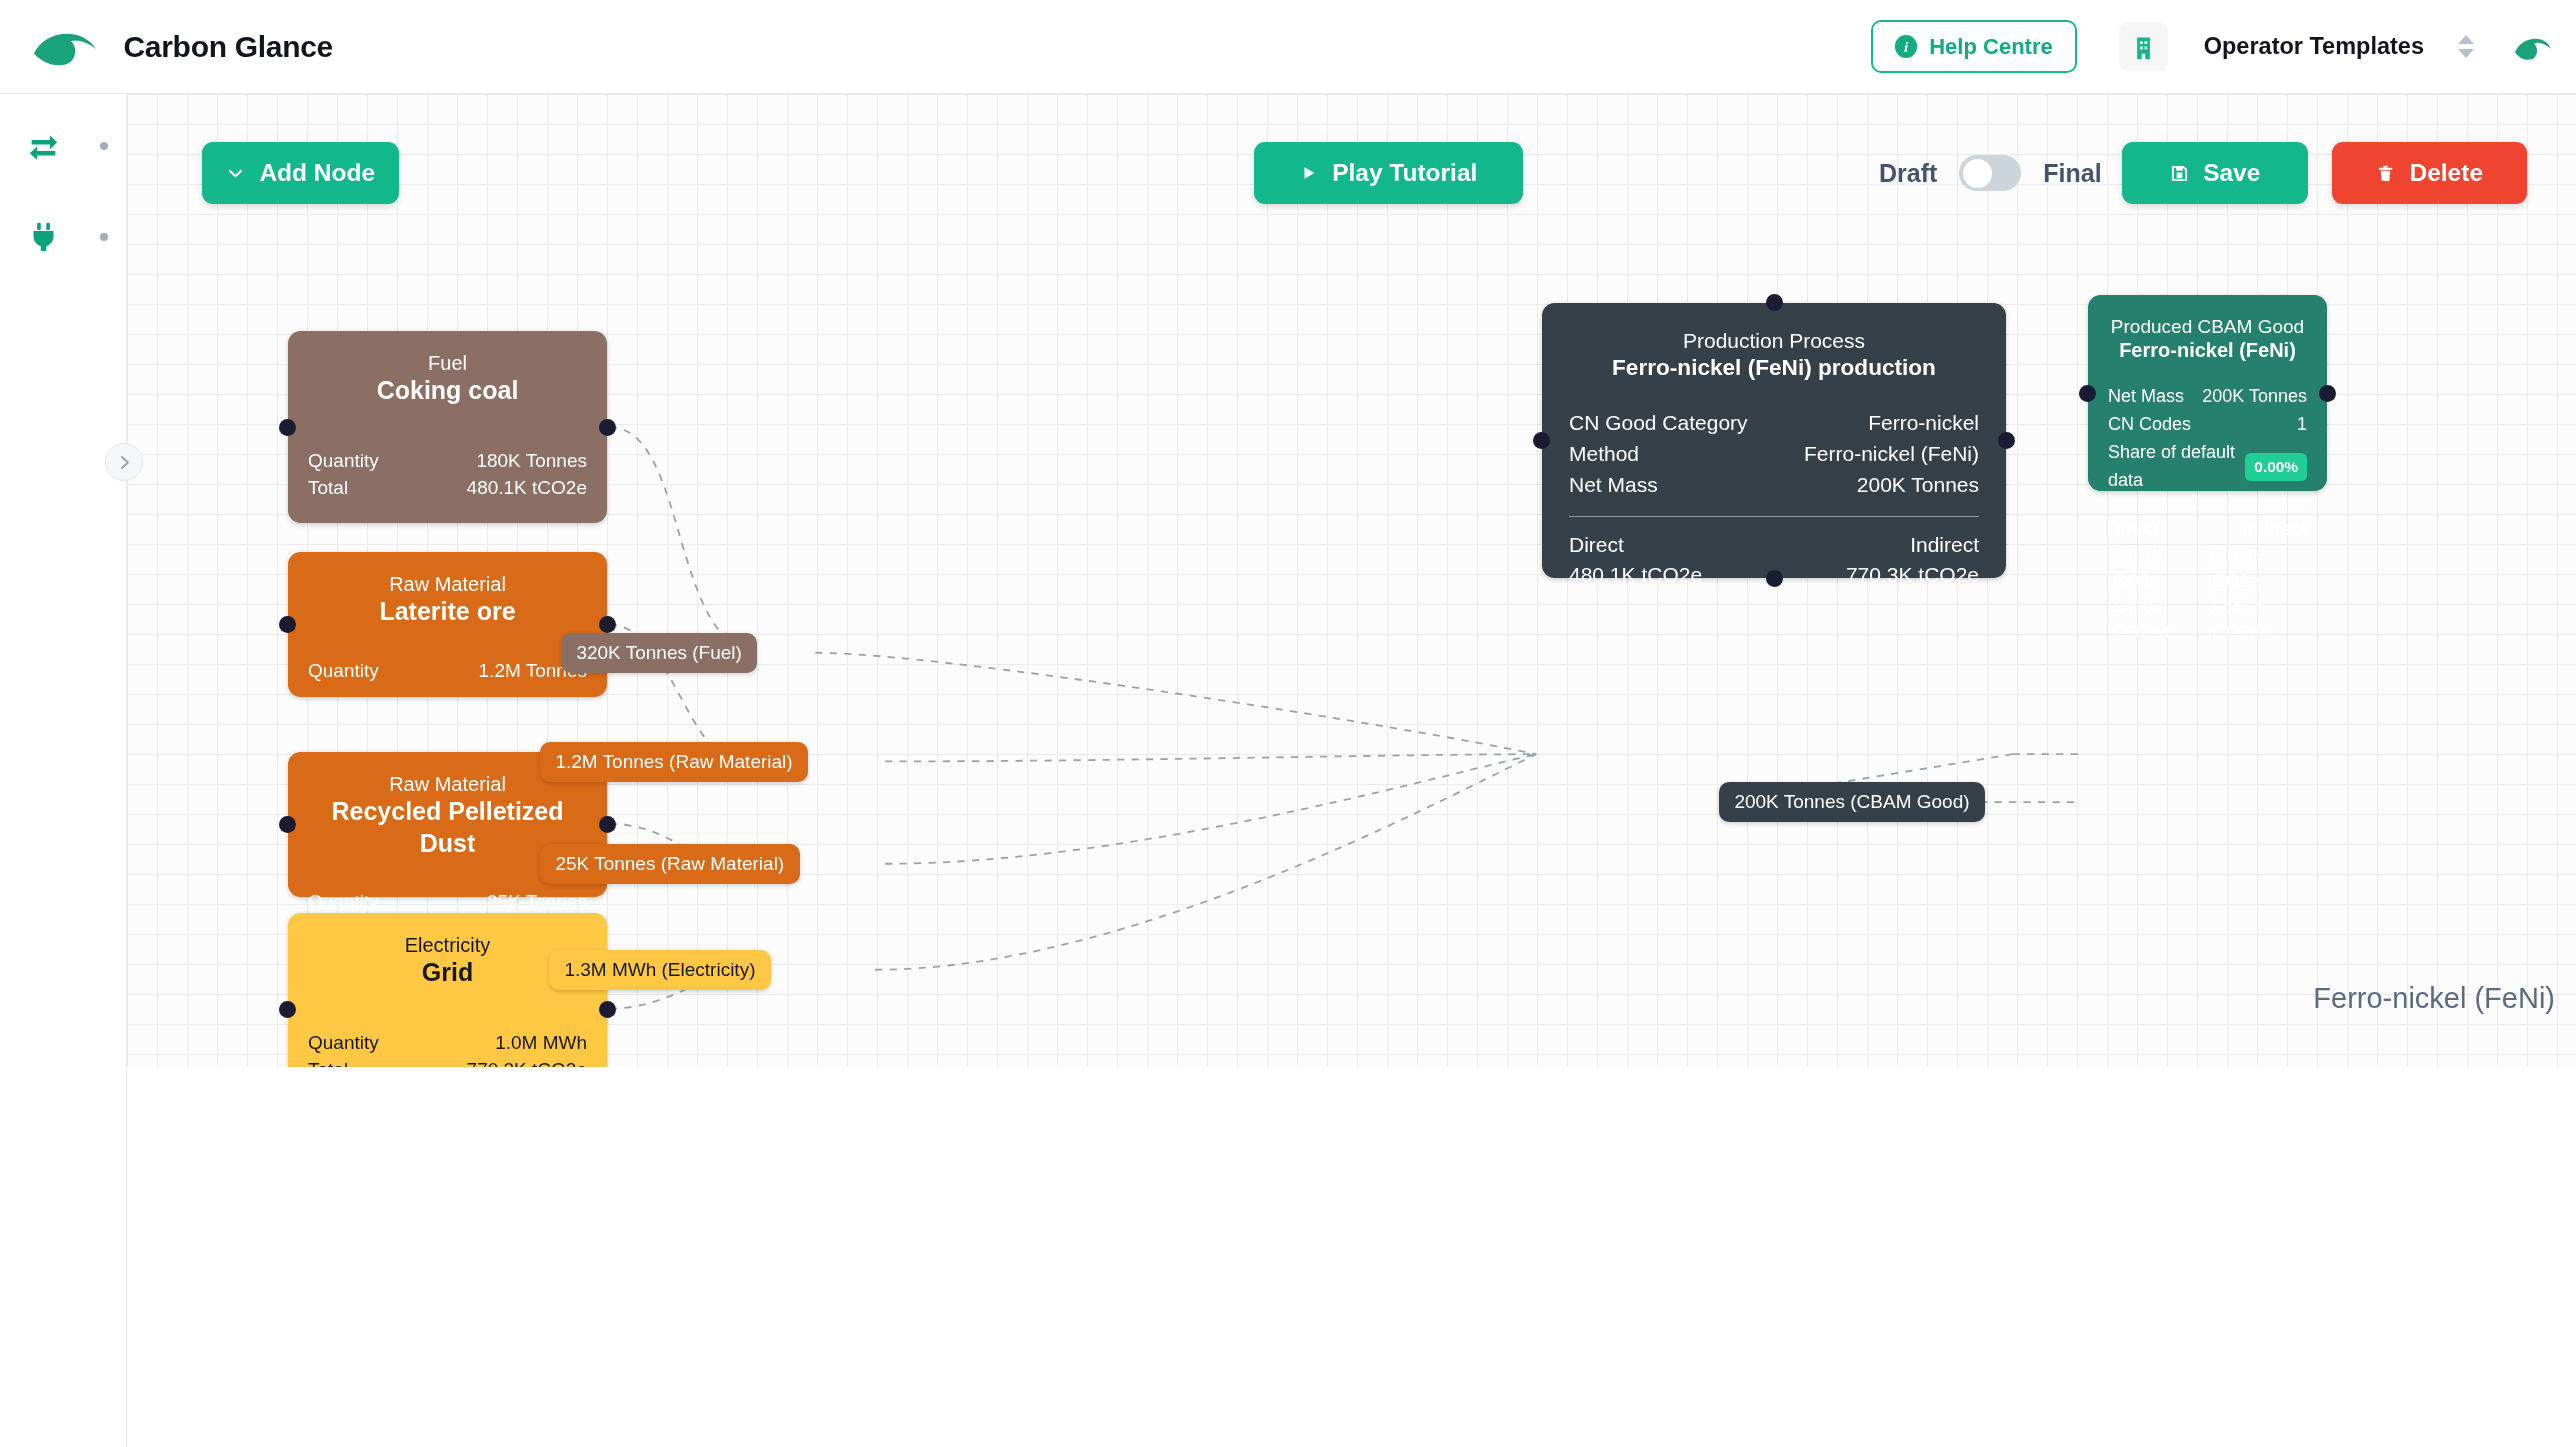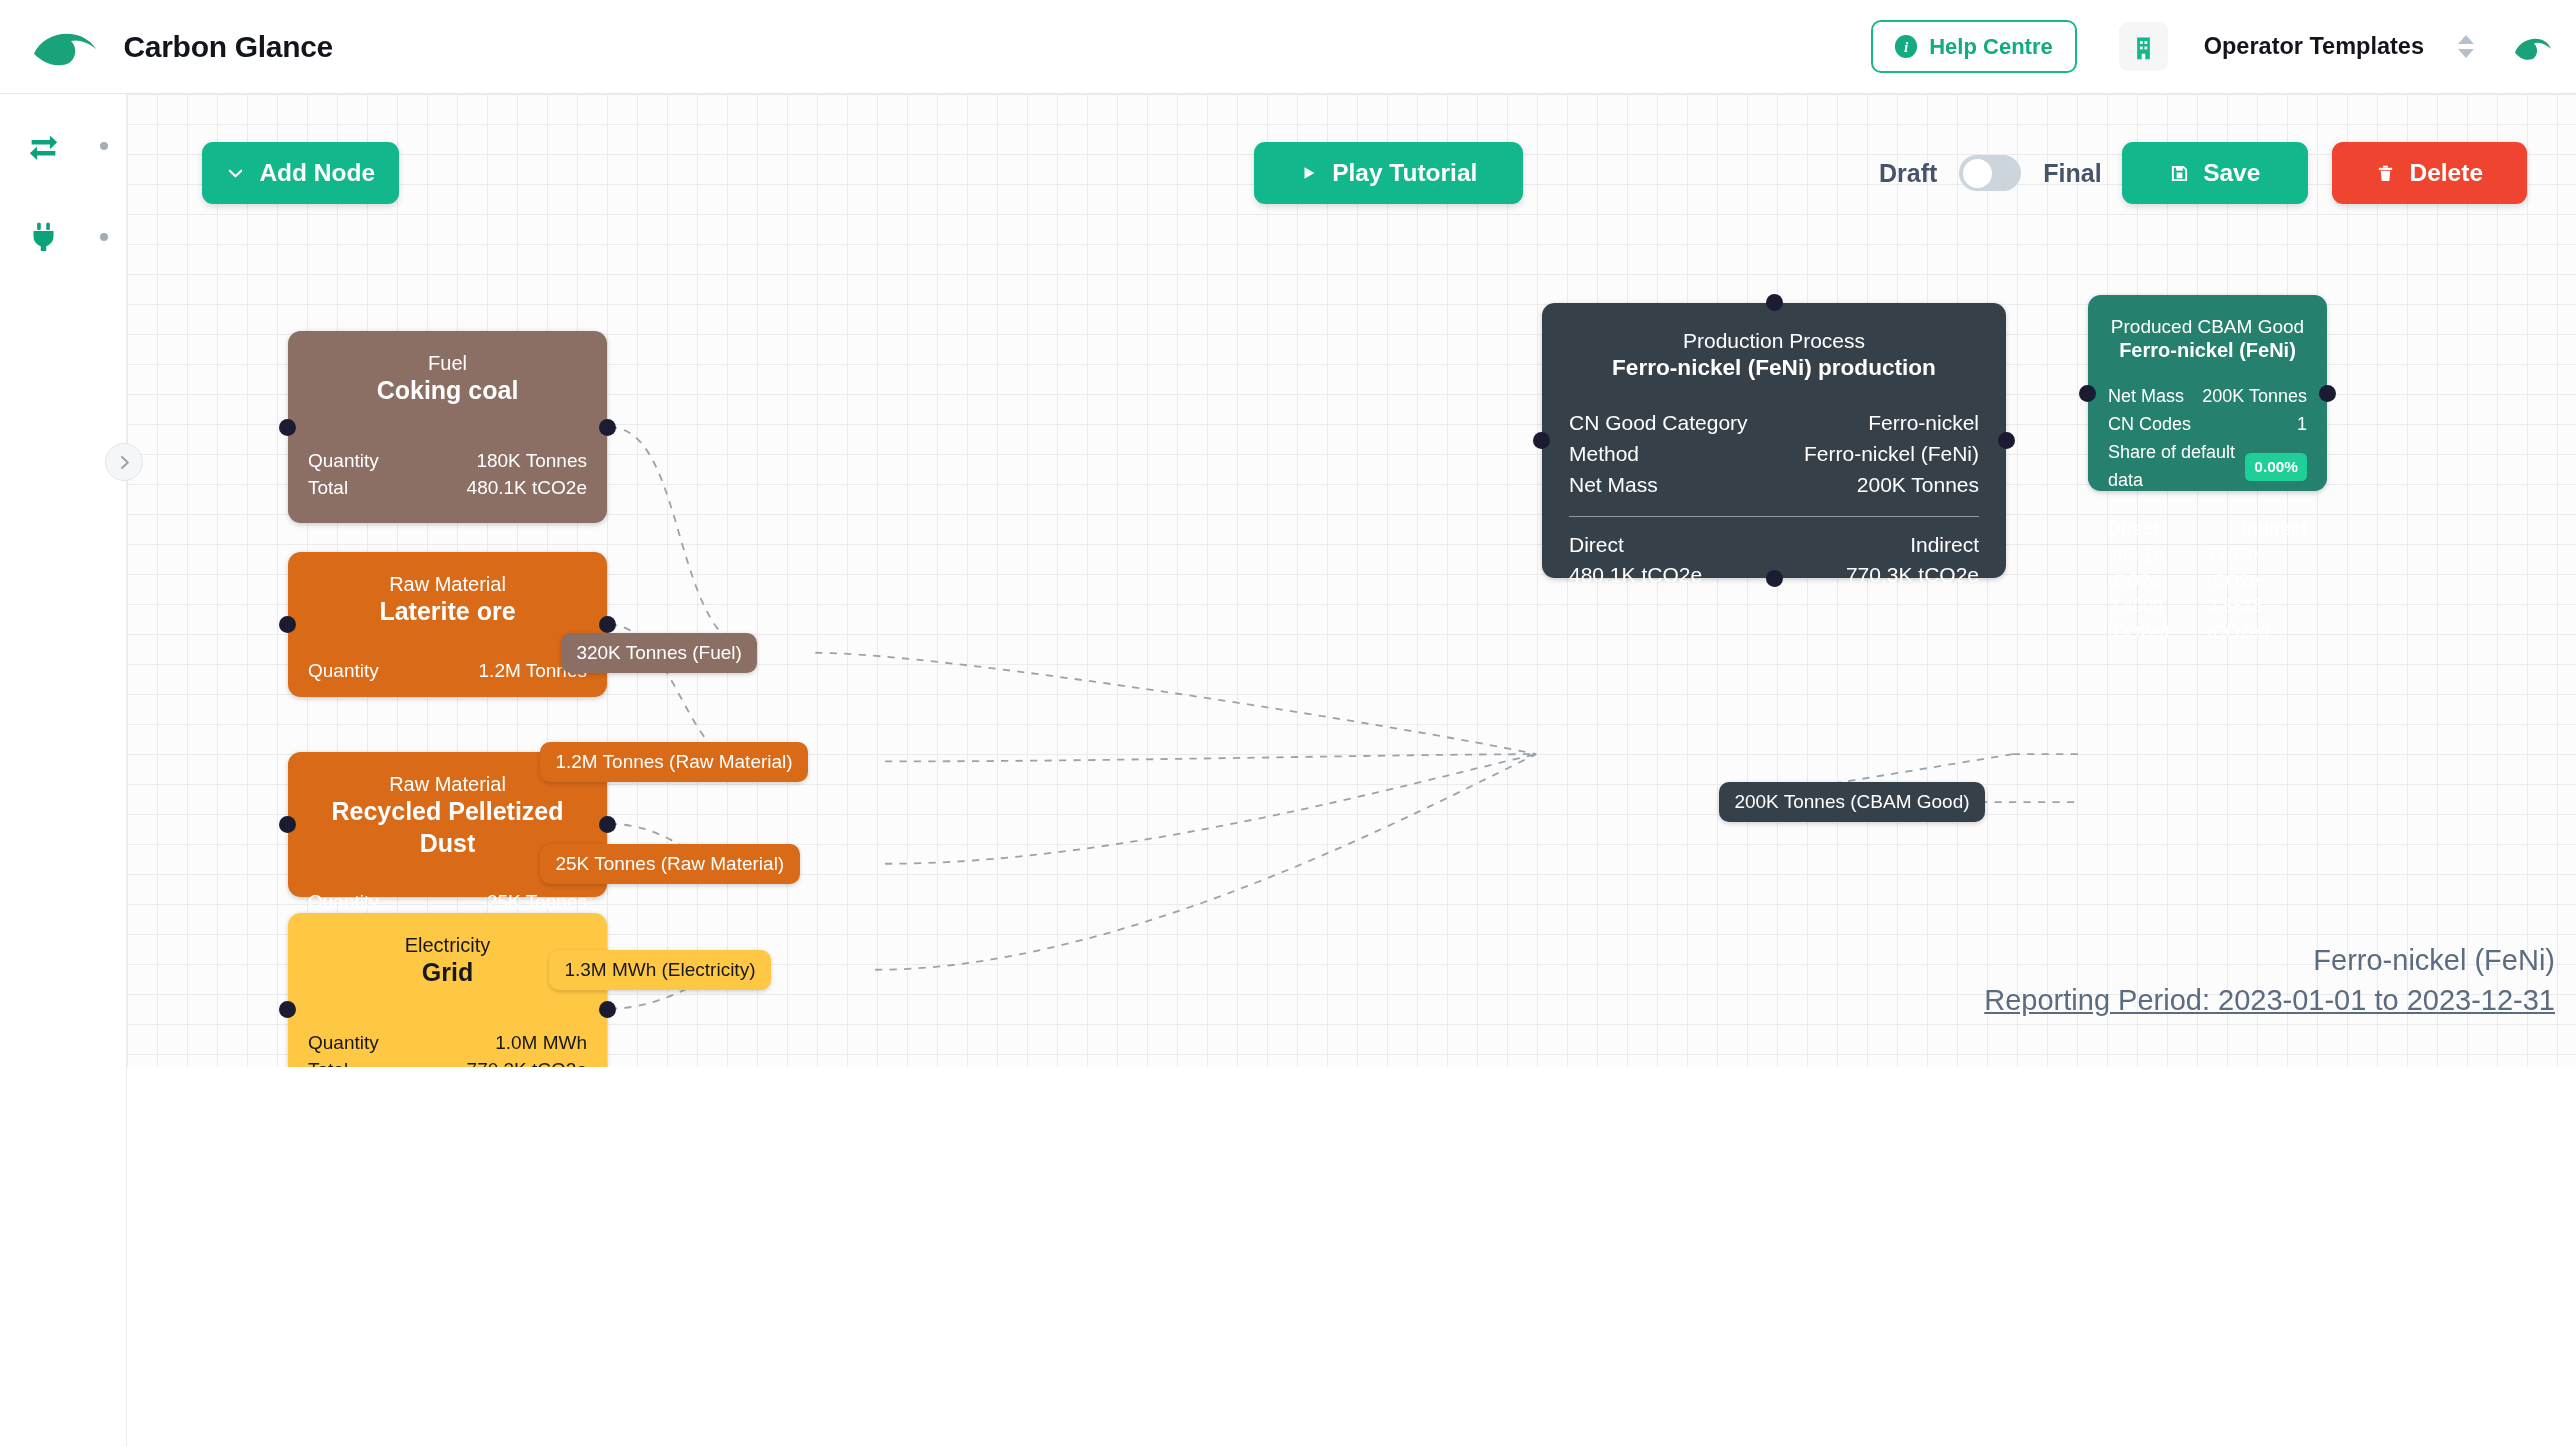--- a/index.html
+++ b/index.html
@@ -483,17 +483,16 @@
   </div>
 
   <div class="edge-label" id="el-fuel">320K Tonnes (Fuel)</div>
   <div class="edge-label" id="el-raw1">1.2M Tonnes (Raw Material)</div>
   <div class="edge-label" id="el-raw2">25K Tonnes (Raw Material)</div>
   <div class="edge-label" id="el-elec">1.3M MWh (Electricity)</div>
   <div class="edge-label" id="el-cbam">200K Tonnes (CBAM Good)</div>
 
   <div id="caption">
     <div id="caption-title">Ferro-nickel (FeNi)</div>
-    <div id="caption-period">Reporting Period: 2023-01-01 to 2023-12-31</div>
   </div>
 
 </div>
 
 
 </body></html>

